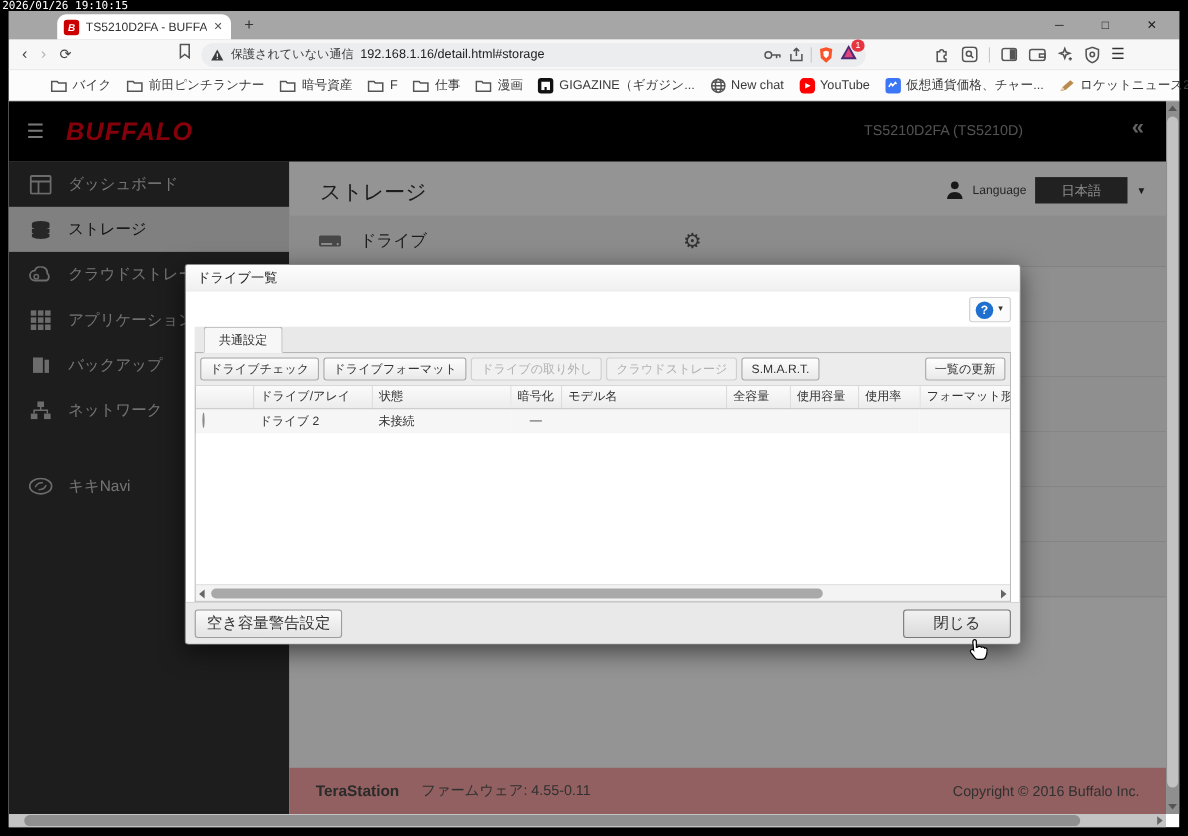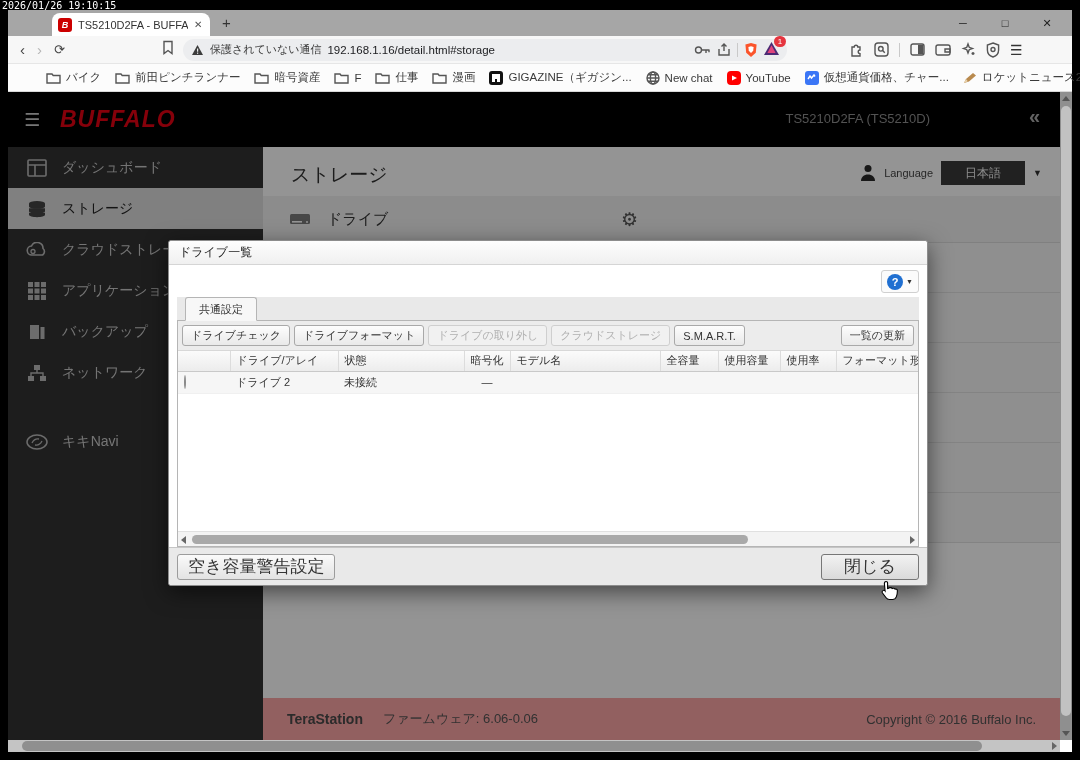--- a/index.html
+++ b/index.html
@@ -99,21 +99,21 @@
   .ctr { text-align:center; }
   .radio { width:12px; height:12px; border:1px solid #8a8a8a; border-radius:50%; background:radial-gradient(#fff,#e6e6e6); margin:0 auto; position:relative; }
   .radio.sel::after { content:""; position:absolute; left:3px; top:3px; width:4px; height:4px; border-radius:50%; background:#2a2a2a; }
   .dlg-fill { flex:1; background:#fff; }
   .dlg-hscroll { height:15px; background:#f3f3f3; border-top:1px solid #e0e0e0; position:relative; }
   .dlg-hthumb { position:absolute; left:14px; top:3px; width:556px; height:9px; background:#a9a9a9; border-radius:5px; }
   .tri { position:absolute; width:0; height:0; top:4px; }
   .tri.left  { left:3px;  border-top:4px solid transparent; border-bottom:4px solid transparent; border-right:5px solid #666; }
   .tri.right { right:3px; border-top:4px solid transparent; border-bottom:4px solid transparent; border-left:5px solid #666; }
   .dlg-footer { height:38px; background:#e9e9e9; border-top:1px solid #c5c5c5; display:flex; align-items:center; padding:0 8px; border-radius:0 0 3px 3px; }
-  .fbtn { height:22px; padding:12px 10px; font-size:17px; color:#333; background:linear-gradient(#fafafa,#e3e3e3); border:1px solid #9c9c9c; border-radius:3px; display:flex; align-items:center; }
+  .fbtn { height:22px; padding:12px 10px; font-size:14px; color:#333; background:linear-gradient(#fafafa,#e3e3e3); border:1px solid #9c9c9c; border-radius:3px; display:flex; align-items:center; }
   .fbtn.close { margin-left:auto; width:98px; justify-content:center; border-color:#777; background:linear-gradient(#f2f2f2,#dadada); }
 
   .cursor { position:absolute; left:881px; top:580px; z-index:99; }
 
   .icon-line { stroke:#555; fill:none; stroke-width:1.4; }
 </style>
 </head>
 <body>
 
 <div id="screen">
@@ -383,21 +383,21 @@
           <span class="sec-gear">⚙</span>
         </div>
         <div class="band" style="top:96px;"></div>
         <div class="band" style="top:146px;"></div>
         <div class="band" style="top:196px;"></div>
         <div class="band" style="top:246px;"></div>
         <div class="band" style="top:296px;"></div>
         <div class="band" style="top:346px;"></div>
         <div class="nas-footer">
           <span class="foot-brand">TeraStation</span>
-          <span class="foot-fw">ファームウェア: 6.06-0.06</span>
+          <span class="foot-fw">ファームウェア: 4.55-0.11</span>
           <span class="foot-copy">Copyright © 2016 Buffalo Inc.</span>
         </div>
       </div>
     </div>
 
     <div class="dim"></div>
 
     <div class="vscroll">
       <span class="varrow" style="top:4px; border-bottom:5px solid #555;"></span>
       <div class="vthumb"></div>

